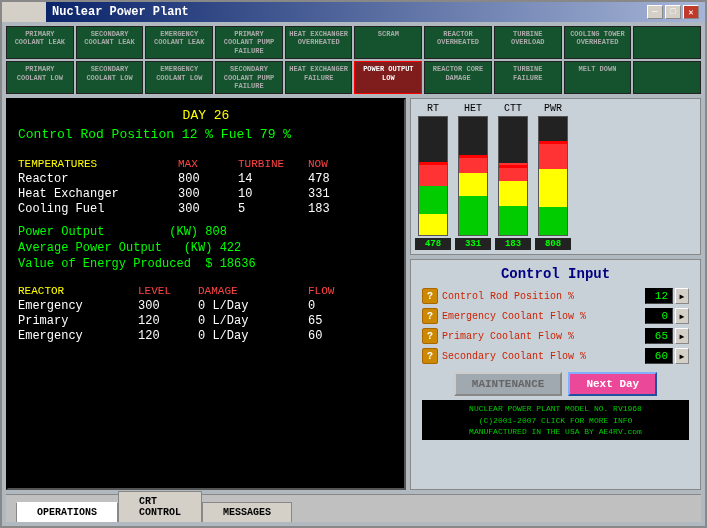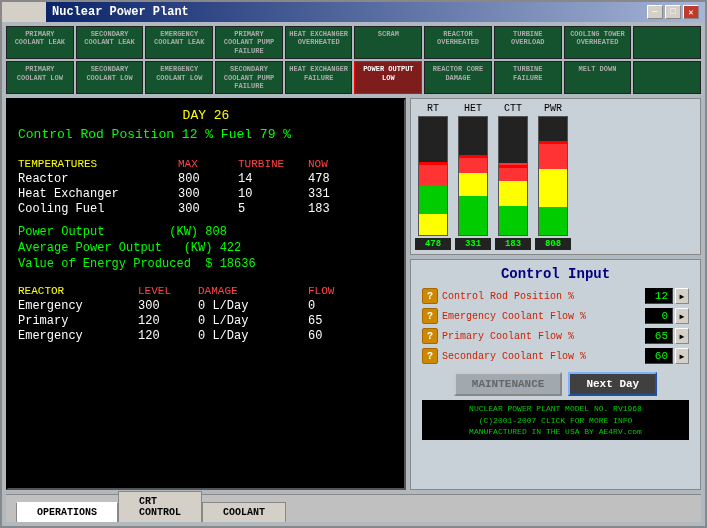--- a/index.html
+++ b/index.html
@@ -267,21 +267,21 @@
       border-top-color: #ccc;
       border-left-color: #ccc;
       color: #666;
       font-size: 11px;
       font-weight: bold;
       padding: 4px 16px;
       cursor: pointer;
       font-family: 'Courier New', monospace;
     }
     .next-btn {
-      background: #404040;
+      background: #ec4899;
       border: 2px solid #2050a0;
       border-top-color: #80b0ff;
       border-left-color: #80b0ff;
       color: #fff;
       font-size: 11px;
       font-weight: bold;
       padding: 4px 16px;
       cursor: pointer;
       font-family: 'Courier New', monospace;
     }
@@ -562,16 +562,16 @@
             <div>(C)2001-2007  CLICK FOR MORE INFO</div>
             <div>MANUFACTURED IN THE USA BY AE4RV.com</div>
           </div>
         </div>
       </div>
     </div>
 
     <div class="tab-bar">
       <div class="tab-item active">OPERATIONS</div>
       <div class="tab-item">CRT<br>CONTROL</div>
-      <div class="tab-item">COOLANT</div>
+      <div class="tab-item">MESSAGES</div>
     </div>
   </div>
 </div>
 
 </body></html>

